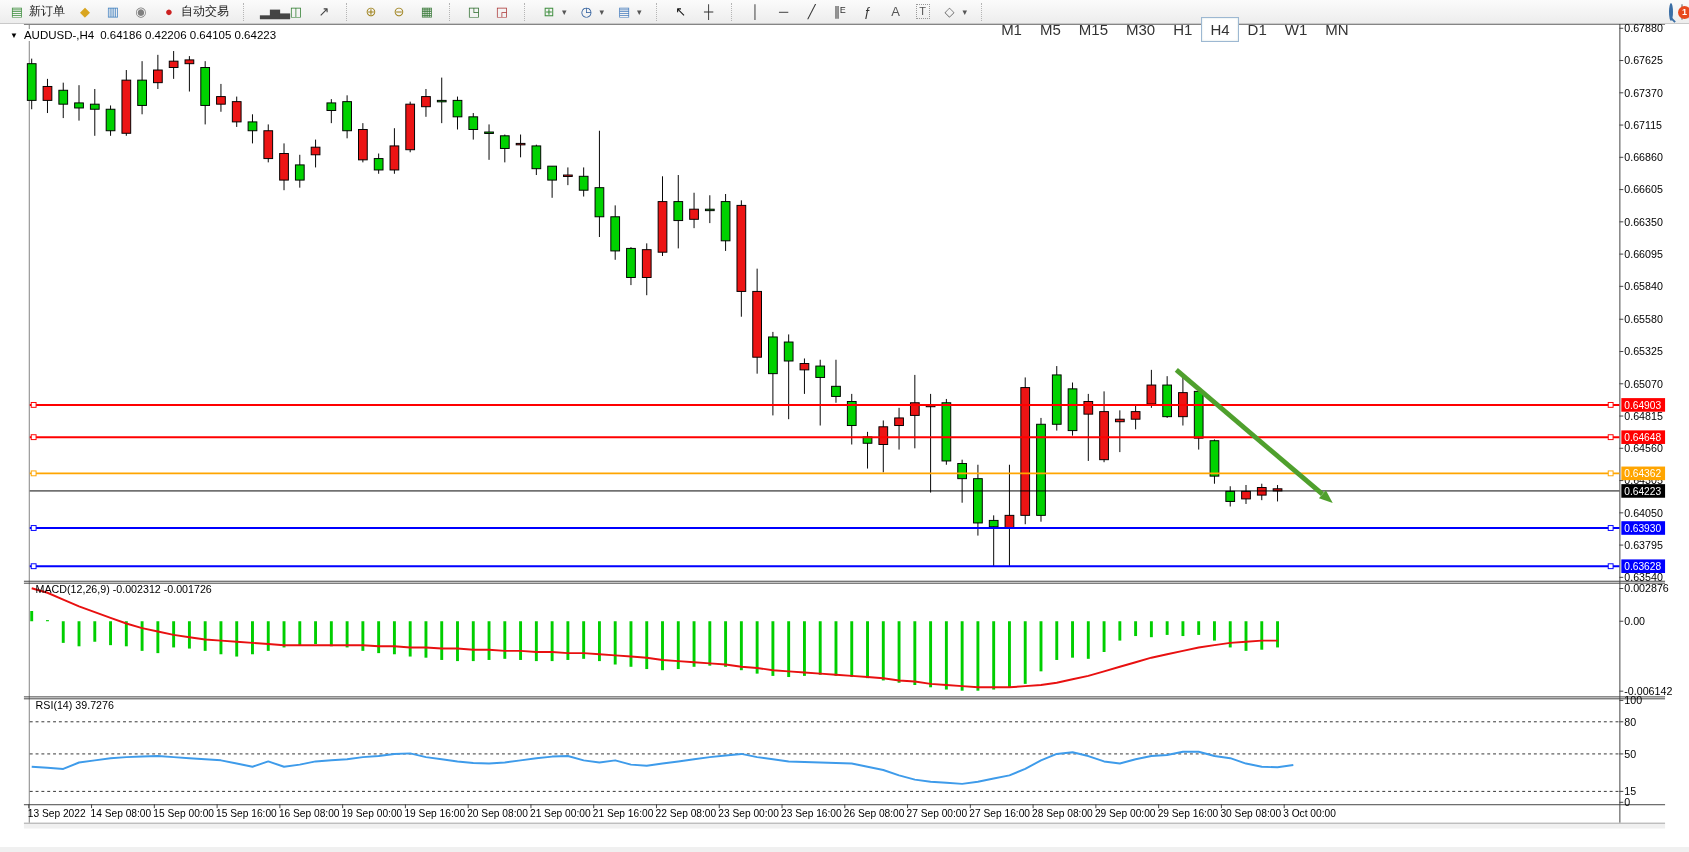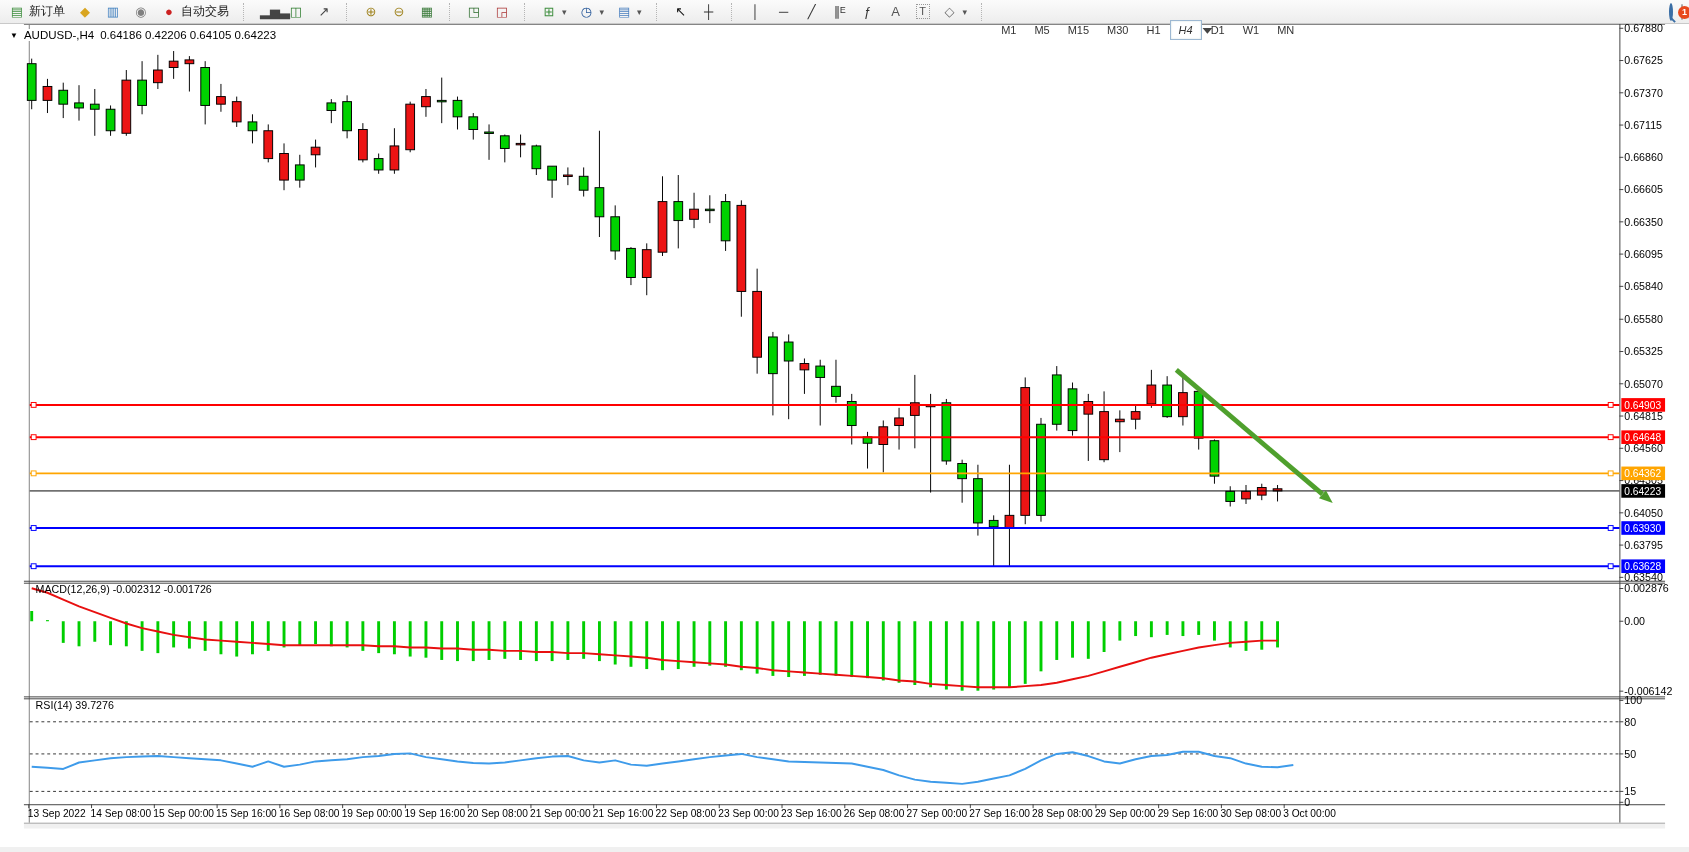--- a/index.html
+++ b/index.html
@@ -11,22 +11,22 @@
   #toolbar { position:absolute; left:0; top:0; width:1689px; height:24px;
              background:linear-gradient(#fbfbfb,#ededed);
              border-bottom:1px solid #c9c9c9; display:flex; align-items:center;
              font-size:12px; color:#222; z-index:5; }
   .tb-group { display:flex; align-items:center; height:24px; padding:0 3px; }
   .tb-sep { width:5px; height:18px; border-left:1px dotted #b5b5b5; margin:0 3px 0 5px; }
   .tb-btn { display:flex; align-items:center; gap:4px; padding:2px 5px; border:1px solid transparent;
             border-radius:2px; cursor:default; white-space:nowrap; }
   .glyph { display:inline-block; width:16px; text-align:center; font-size:13px; line-height:16px; }
   .caret { font-size:9px; color:#555; margin-left:1px; }
-  .tf-btn { padding:3px 8px; border:1px solid transparent; color:#333; font-size:11px;margin-top:36px; }
-  .tf-btn.active { background:#ffffff; border:1px solid #9db8d2; box-shadow:inset 0 0 2px #cdd;font-style:italic; }
+  .tf-btn { padding:3px 8px; border:1px solid transparent; color:#333; font-size:15px;margin-top:36px; }
+  .tf-btn.active { background:#ffffff; border:1px solid #9db8d2; box-shadow:inset 0 0 2px #cdd; }
   #tb-right { position:absolute; right:6px; top:0; height:24px; display:flex; align-items:center; gap:8px; }
   .mag { position:relative; width:12px; height:12px; border:2px solid #3a6ea5; border-radius:50%; }
   .mag:after { content:""; position:absolute; width:6px; height:2px; background:#3a6ea5;
                transform:rotate(45deg); right:-5px; bottom:-2px; }
   .bubble { position:relative; width:15px; height:12px; background:#d8d8d8; border:1px solid #aaa;
             border-radius:3px; }
   .bubble:after { content:""; position:absolute; left:2px; bottom:-4px; border:4px solid transparent;
                   border-top-color:#d8d8d8; }
   .badge { position:absolute; top:1px; right:-8px; min-width:13px; height:13px; background:#e8491d;
            color:#fff; border-radius:7px; font-size:9px; line-height:13px; text-align:center;

